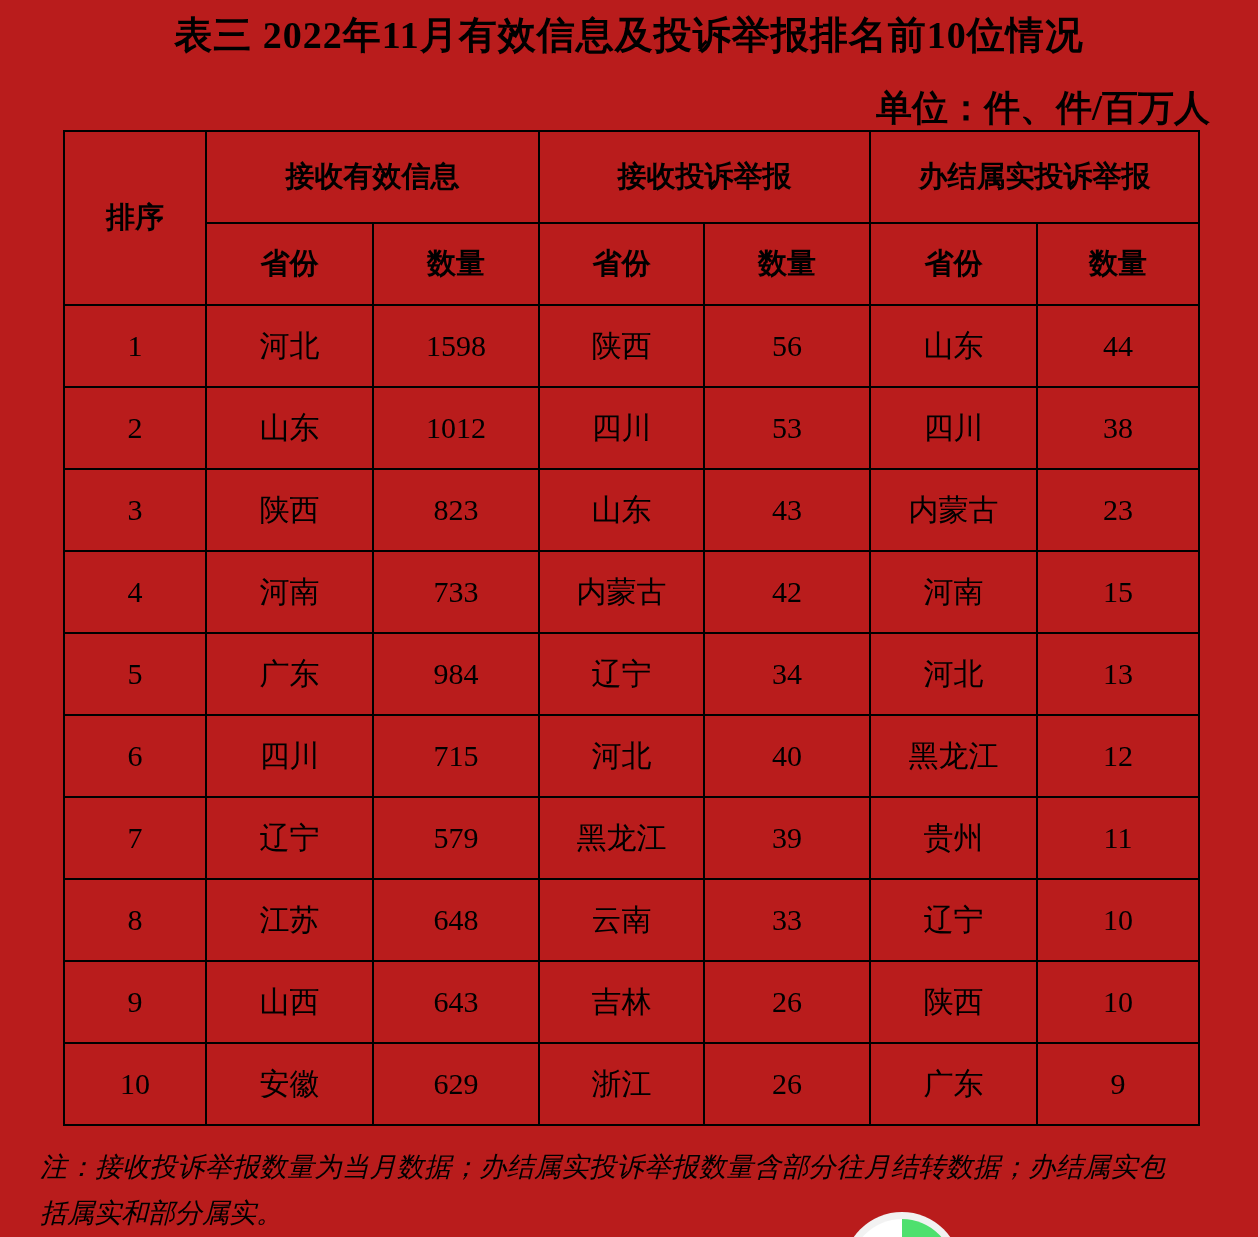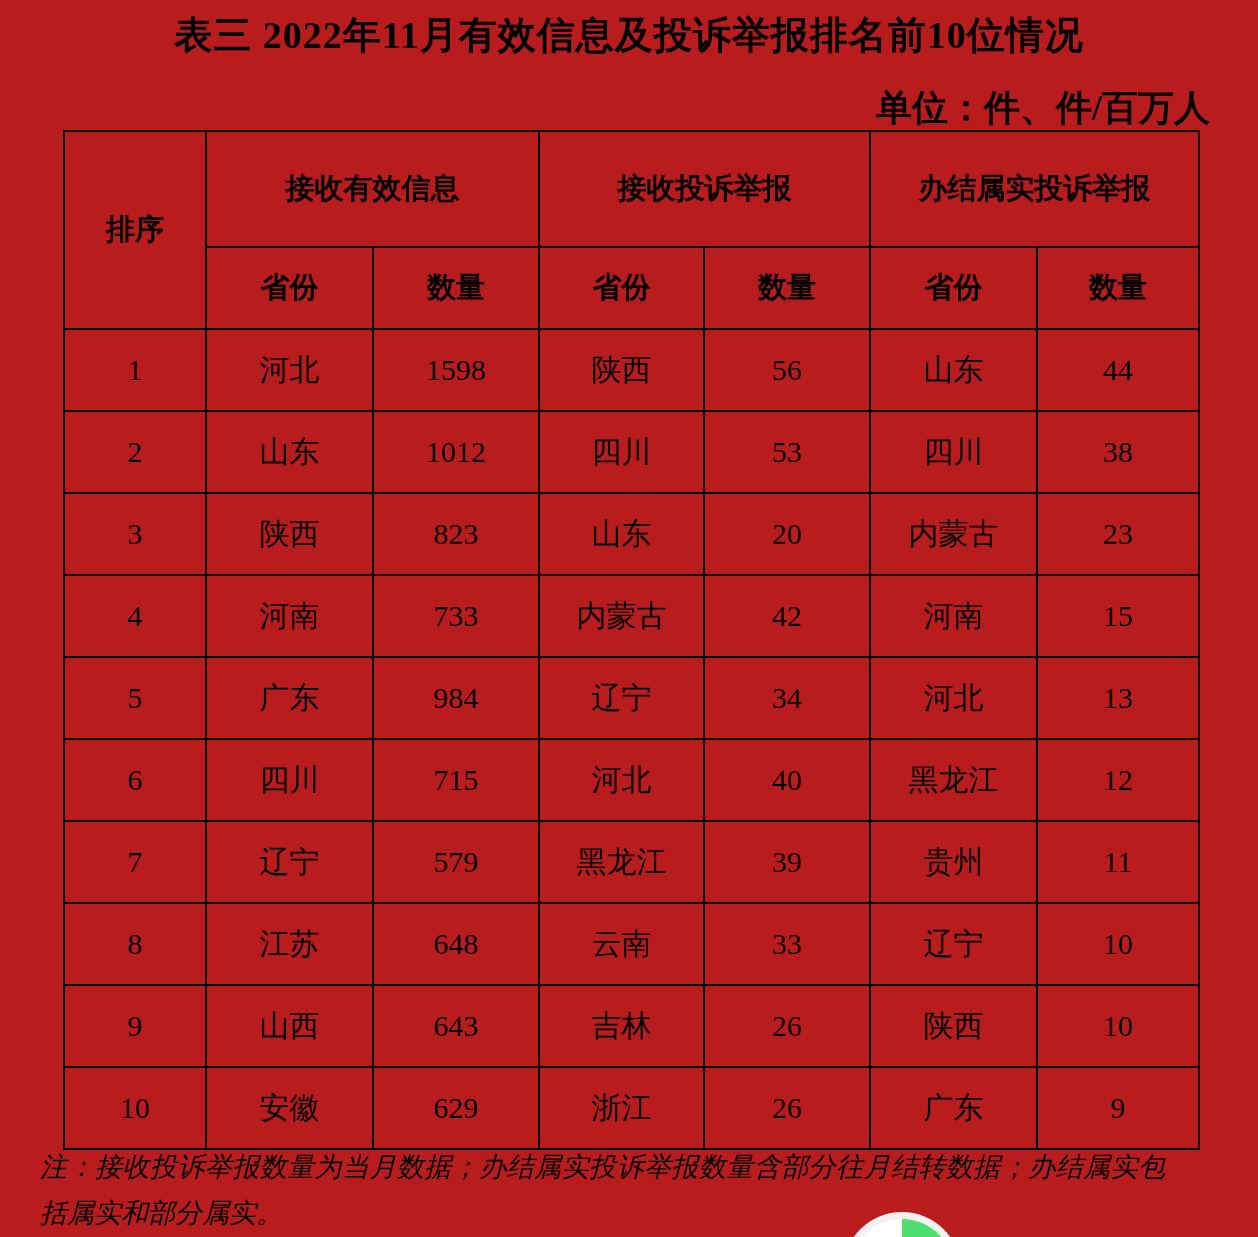--- a/index.html
+++ b/index.html
@@ -41,21 +41,21 @@
     table-layout: fixed;
   }
   table.rank-table td {
     border: 2px solid #000000;
     text-align: center;
     vertical-align: middle;
     font-size: 30px;
     padding: 0;
     overflow: hidden;
   }
-  tr.group-row td { height: 116px; font-weight: bold; font-size: 29px; }
+  tr.group-row td { height: 92px; font-weight: bold; font-size: 29px; }
   tr.sub-row td   { height: 82px; font-weight: bold; font-size: 29px; text-align: center; }
   tr.data-row td  { height: 82px; }
   td.rank-head    { font-weight: bold; font-size: 29px; border-radius: 16px; }
   .footnote {
     position: absolute;
     top: 1144px;
     left: 40px;
     width: 1125px;
     font-size: 27px;
     line-height: 1.72;
@@ -127,21 +127,21 @@
         <td>四川</td>
         <td>53</td>
         <td>四川</td>
         <td>38</td>
       </tr>
       <tr class="data-row">
         <td>3</td>
         <td>陕西</td>
         <td>823</td>
         <td>山东</td>
-        <td>20</td>
+        <td>43</td>
         <td>内蒙古</td>
         <td>23</td>
       </tr>
       <tr class="data-row">
         <td>4</td>
         <td>河南</td>
         <td>733</td>
         <td>内蒙古</td>
         <td>42</td>
         <td>河南</td>

